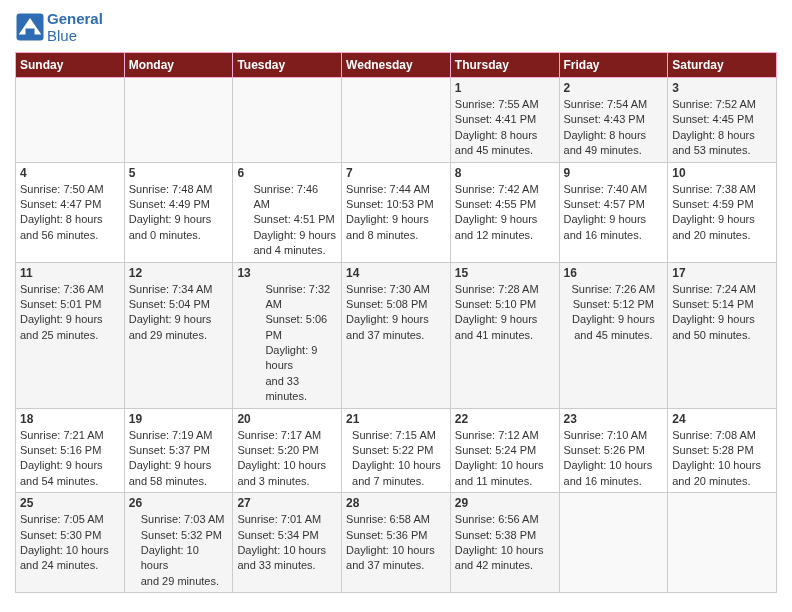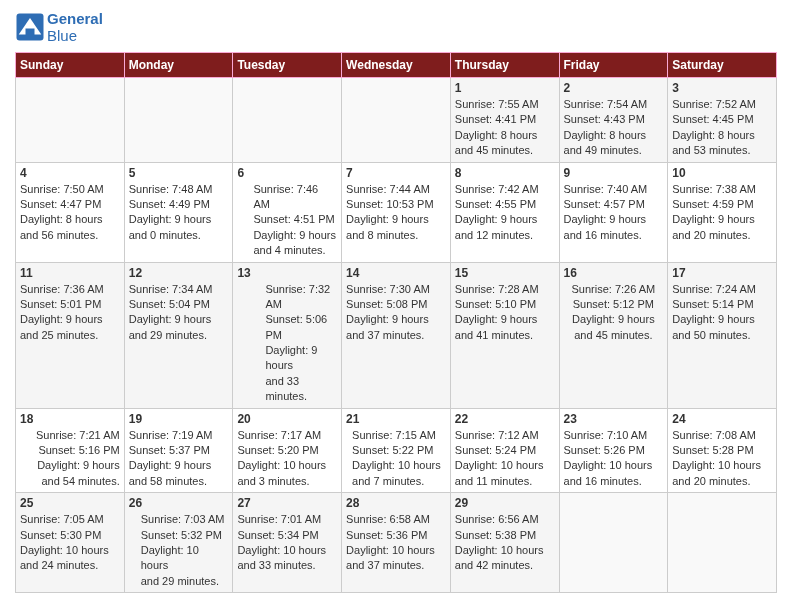--- a/index.html
+++ b/index.html
@@ -246,21 +246,21 @@
             <span class="day-num">17</span>
             <div class="day-info" style="white-space: pre-line;">Sunrise: 7:24 AM
 Sunset: 5:14 PM
 Daylight: 9 hours
 and 50 minutes.</div>
           </td>
         </tr>
         <tr>
           <td>
             <span class="day-num">18</span>
-            <div class="day-info" style="white-space: pre-line; text-align: right;">Sunrise: 7:21 AM
+            <div class="day-info" style="white-space: pre-line;">Sunrise: 7:21 AM
 Sunset: 5:16 PM
 Daylight: 9 hours
 and 54 minutes.</div>
           </td>
           <td>
             <span class="day-num">19</span>
             <div class="day-info" style="white-space: pre-line;">Sunrise: 7:19 AM
 Sunset: 5:37 PM
 Daylight: 9 hours
 and 58 minutes.</div>

